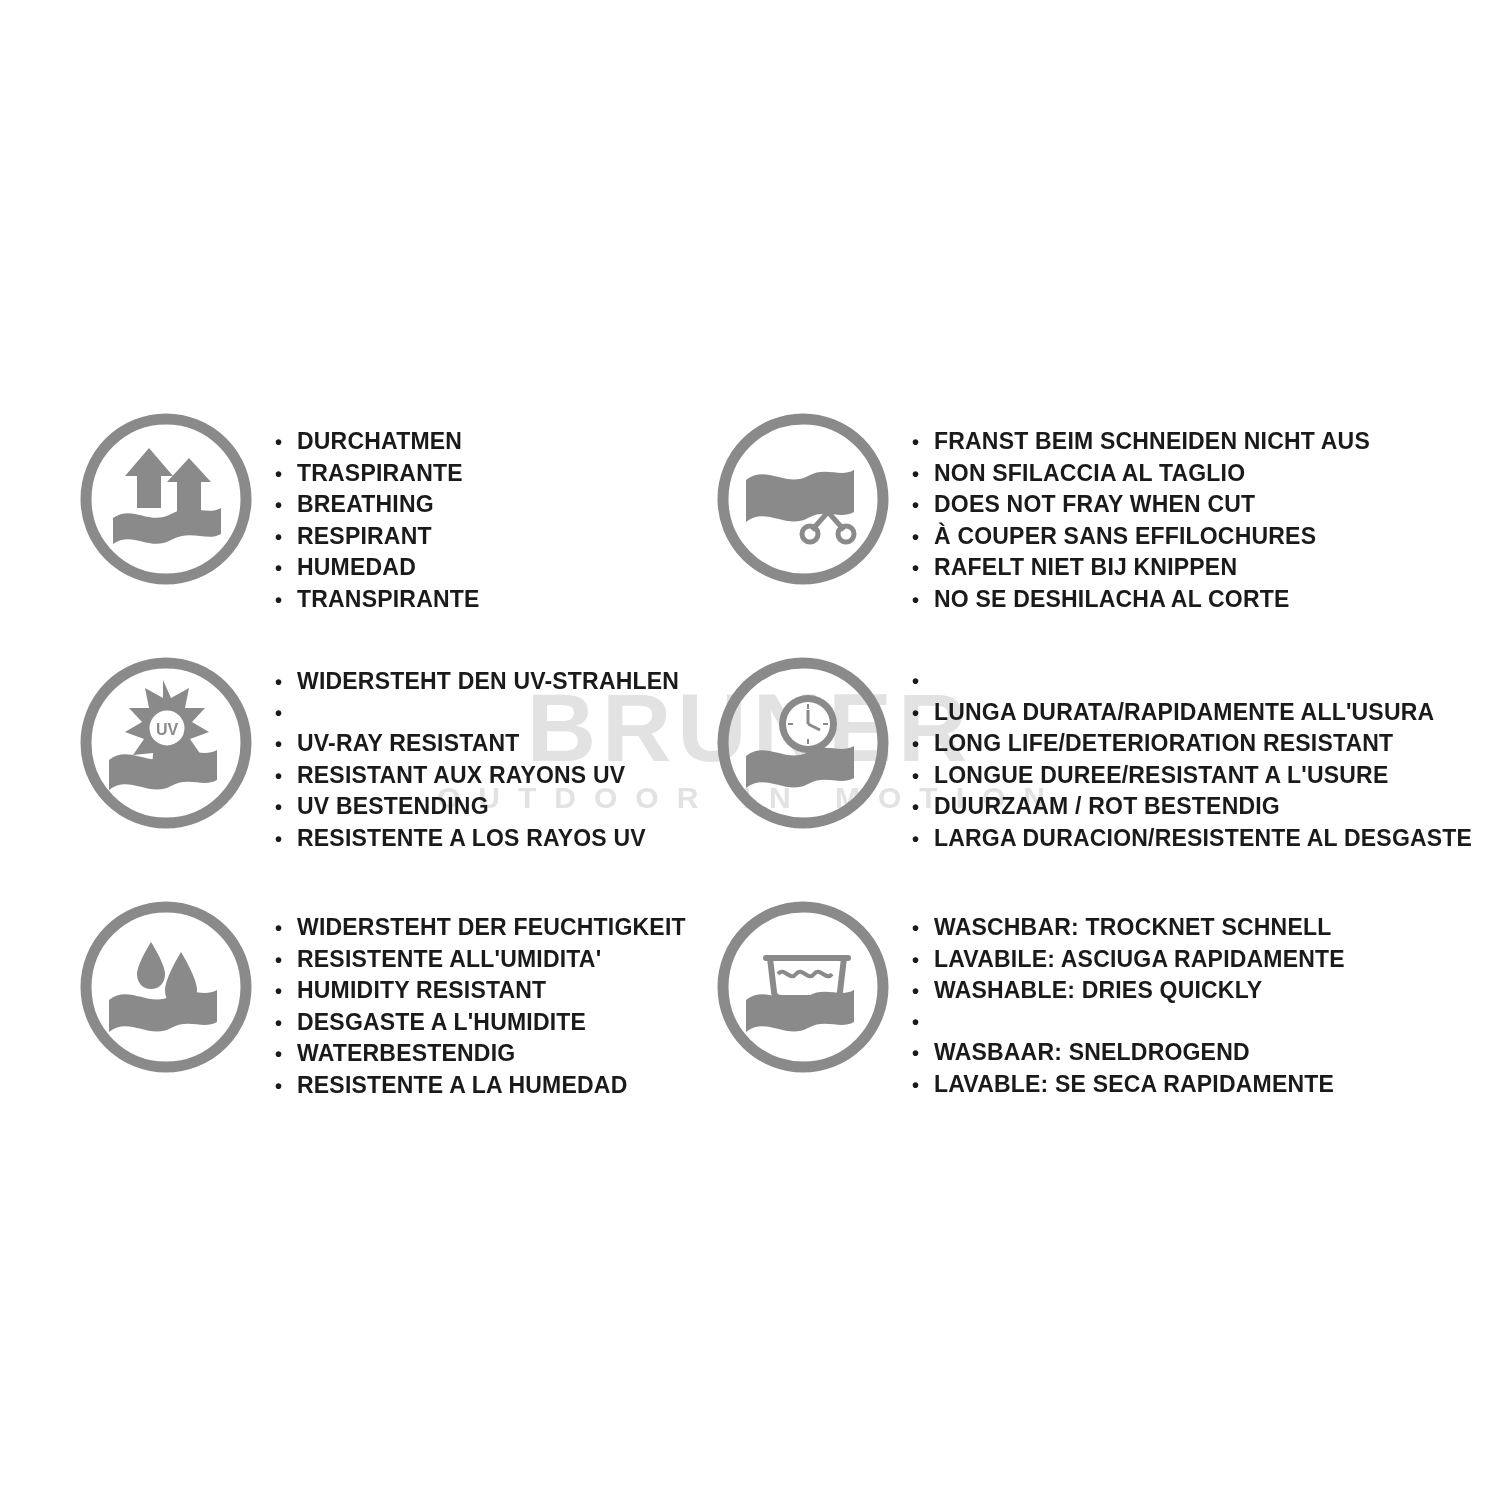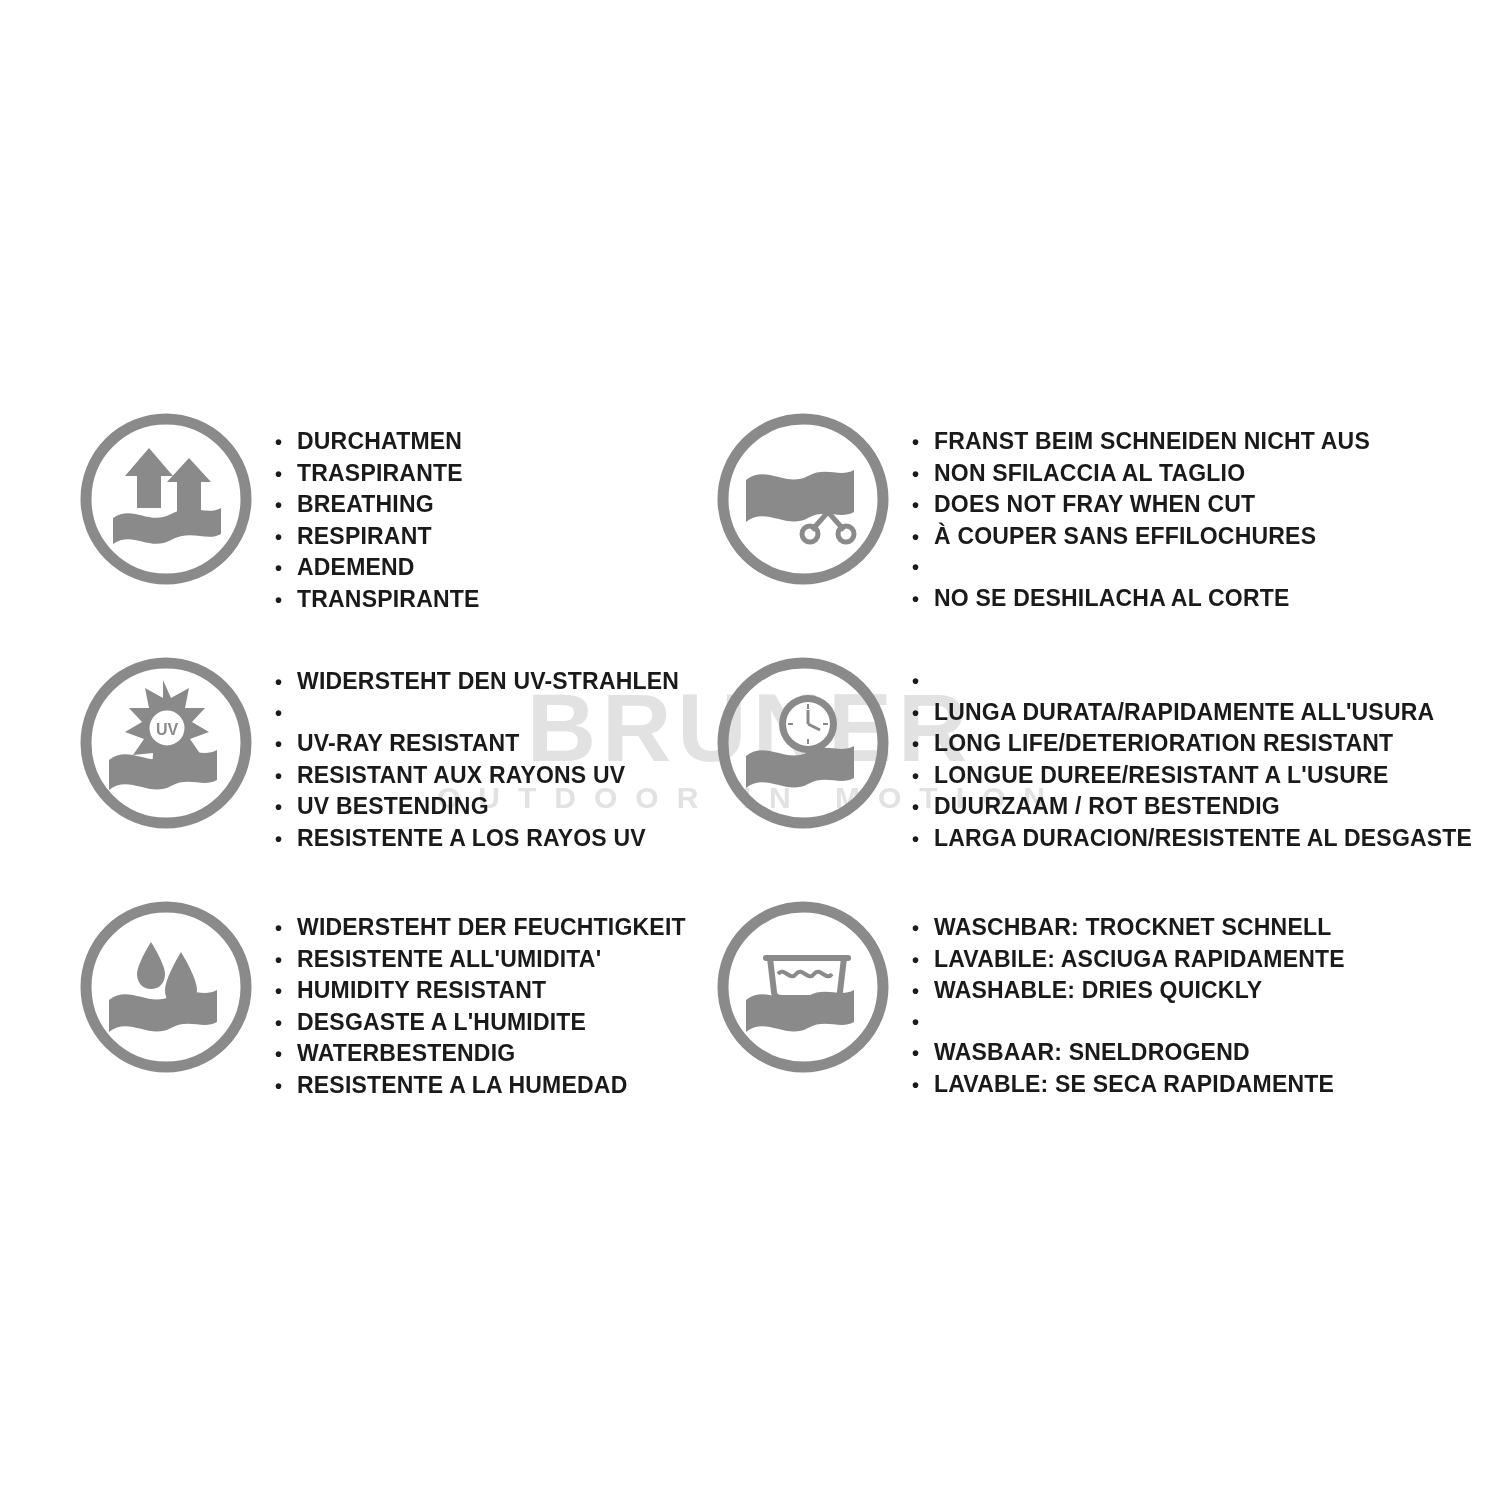--- a/index.html
+++ b/index.html
@@ -136,21 +136,21 @@
       <div class="line">
           <span class="bullet">•</span>
           <span class="line-text">BREATHING</span>
         </div>
       <div class="line">
           <span class="bullet">•</span>
           <span class="line-text">RESPIRANT</span>
         </div>
       <div class="line">
           <span class="bullet">•</span>
-          <span class="line-text">ADEMEND</span>
+          <span class="line-text">HUMEDAD</span>
         </div>
       <div class="line">
           <span class="bullet">•</span>
           <span class="line-text">TRANSPIRANTE</span>
         </div>
     </div>
   </div>
 
   <div class="feature col-right row-1">
     <div class="icon-wrap">
@@ -177,20 +177,21 @@
       <div class="line">
           <span class="bullet">•</span>
           <span class="line-text">DOES NOT FRAY WHEN CUT</span>
         </div>
       <div class="line">
           <span class="bullet">•</span>
           <span class="line-text">À COUPER SANS EFFILOCHURES</span>
         </div>
       <div class="line">
           <span class="bullet">•</span>
+          <span class="line-text">RAFELT NIET BIJ KNIPPEN</span>
         </div>
       <div class="line">
           <span class="bullet">•</span>
           <span class="line-text">NO SE DESHILACHA AL CORTE</span>
         </div>
     </div>
   </div>
 
   <div class="feature col-left row-2">
     <div class="icon-wrap">

